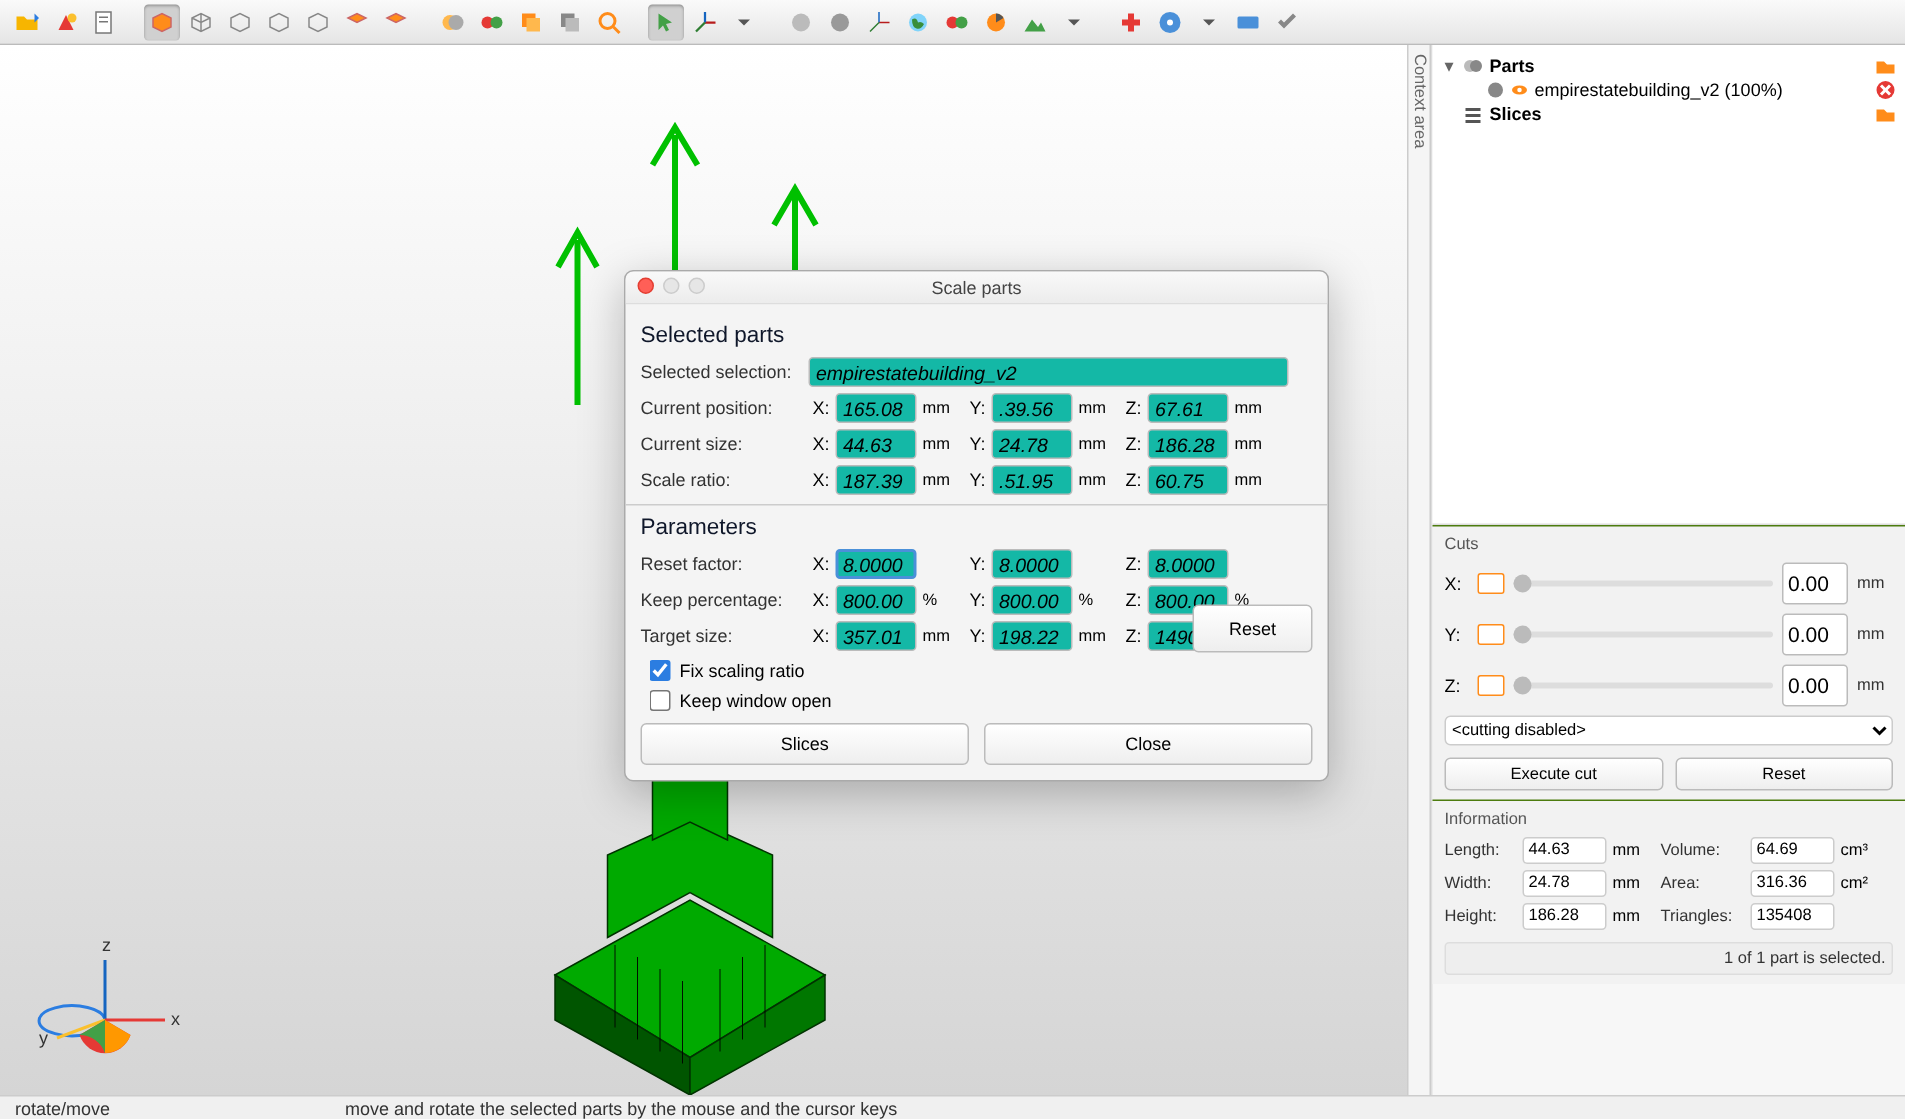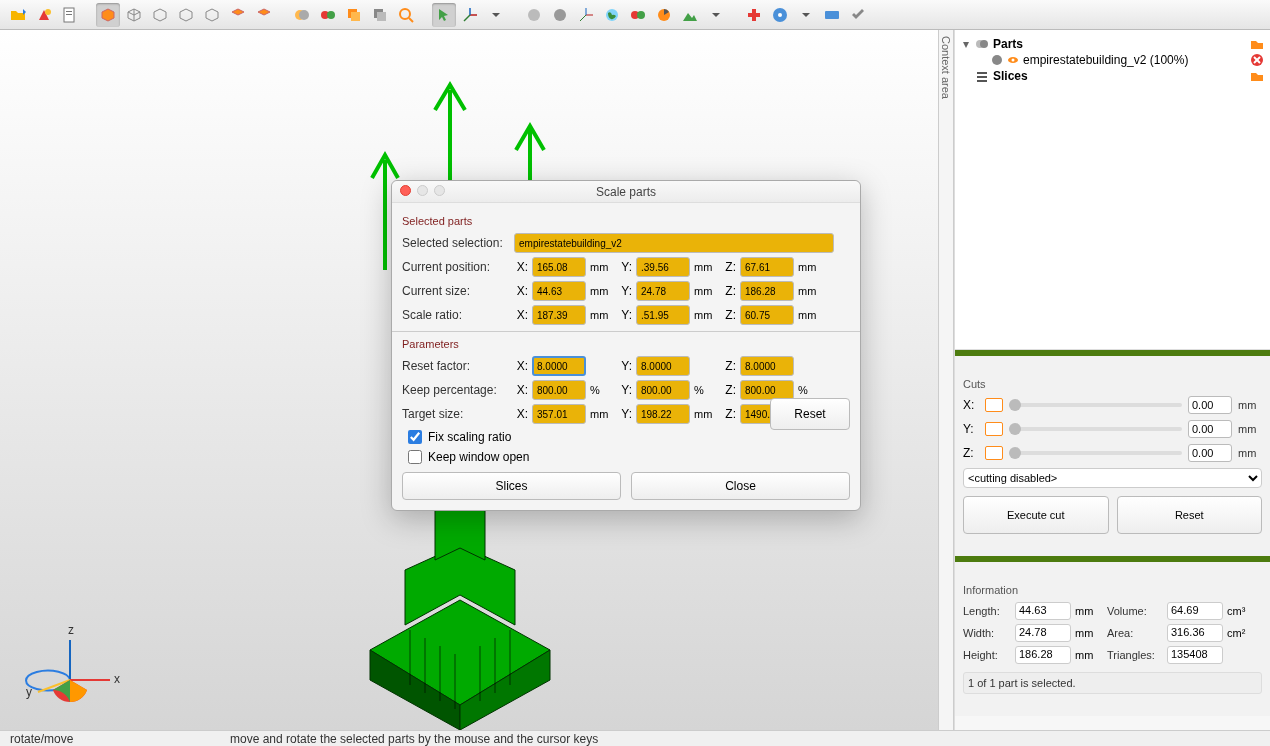--- a/index.html
+++ b/index.html
@@ -26,56 +26,56 @@
 
 .tree { padding: 6px 6px; background: #fff; border-bottom: 1px solid #ddd; height: 320px; }
 .tree-row { display: flex; align-items: center; gap: 4px; padding: 1px 0; }
 .tree-row .expander { width: 10px; text-align: center; color: #666; }
 .tree-row .label { flex: 1; font-size: 12px; }
 .tree-row .label.bold { font-weight: 600; }
 .tree-row .action { width: 14px; height: 14px; }
 .tree-row.indent1 { padding-left: 16px; }
 
 
-.panel { border-top: 6px solid #4d7c0f; background: #f2f2f2; padding: 22px 8px; }
+.panel { border-top: 1px solid #4d7c0f; background: #f2f2f2; padding: 6px 8px; }
 .panel h4 { font-size: 11px; font-weight: 400; color: #555; margin-bottom: 6px; }
 .cut-row { display: flex; align-items: center; gap: 6px; margin-bottom: 6px; }
 .cut-row .lbl { width: 16px; font-size: 12px; }
 .toggle-box { width: 18px; height: 14px; border: 1.5px solid #ff8c1a; border-radius: 2px; background: #fff; }
 .slider-track { flex: 1; height: 4px; background: #ddd; border-radius: 2px; position: relative; }
 .slider-thumb { position: absolute; left: 0; top: -4px; width: 12px; height: 12px; border-radius: 50%; background: #bbb; }
-.cut-row input[type=text] { width: 44px; height: 18px; font-size: 11px; padding: 0 3px; border: 1px solid #bbb; border-radius: 3px; background: #fff; }
+.cut-row input[type=text] { width: 44px; height: 28px; font-size: 14px; padding: 0 3px; border: 1px solid #bbb; border-radius: 3px; background: #fff; }
 .cut-row .unit { font-size: 11px; color: #333; width: 24px; }
 .cut-select { display: flex; margin: 4px 0 8px; }
 .cut-select select { flex: 1; height: 20px; font-size: 11px; border: 1px solid #ccc; border-radius: 4px; background: #fff; }
 .btn-row { display: flex; gap: 8px; }
-.btn-row button { flex: 1; height: 38px; font-size: 11px; border: 1px solid #bbb; border-radius: 4px; background: linear-gradient(#fff,#eee); }
+.btn-row button { flex: 1; height: 22px; font-size: 11px; border: 1px solid #bbb; border-radius: 4px; background: linear-gradient(#fff,#eee); }
 
 
 .info-grid { display: grid; grid-template-columns: 48px 56px 28px 56px 56px 28px; gap: 4px 4px; align-items: center; }
 .info-grid .k { font-size: 11px; color: #333; }
 .info-grid .v { height: 18px; border: 1px solid #ccc; border-radius: 3px; background: #fff; font-size: 11px; padding: 1px 3px; }
 .info-grid .u { font-size: 11px; }
-.selcount { text-align: left; font-size: 11px; color: #333; margin-top: 8px; background: #eee; padding: 4px; border: 1px solid #ddd; border-radius: 3px; }
-
-
-.dialog { position: absolute; left: 391px; top: 180px; width: 470px; background: #f4f4f4; border: 1px solid #aaa; border-radius: 6px; box-shadow: 0 8px 30px rgba(0,0,0,.25); }
+.selcount { text-align: right; font-size: 11px; color: #333; margin-top: 8px; background: #eee; padding: 4px; border: 1px solid #ddd; border-radius: 3px; }
+
+
+.dialog { position: absolute; left: 416px; top: 180px; width: 470px; background: #f4f4f4; border: 1px solid #aaa; border-radius: 6px; box-shadow: 0 8px 30px rgba(0,0,0,.25); }
 .dlg-title { height: 22px; display: flex; align-items: center; justify-content: center; position: relative; border-bottom: 1px solid #ddd; background: linear-gradient(#f9f9f9,#ececec); border-radius: 6px 6px 0 0; font-size: 12px; color: #444; }
 .traffic { position: absolute; left: 8px; top: 4px; display: flex; gap: 6px; }
 .traffic span { width: 11px; height: 11px; border-radius: 50%; display: block; }
 .traffic .r { background: #ff5f57; border: 1px solid #e33e32; }
 .traffic .y { background: #e6e6e6; border: 1px solid #ccc; }
 .traffic .g { background: #e6e6e6; border: 1px solid #ccc; }
 .dlg-body { padding: 8px 10px 10px; }
-.group-title { font-size: 11px; color: #7f1d1d; margin: 4px 0 6px; }
+.group-title { font-size: 15px; color: #0f172a; margin: 4px 0 6px; }
 .hr { height: 1px; background: #ccc; margin: 6px -10px; }
 .drow { display: flex; align-items: center; margin-bottom: 4px; gap: 4px; }
 .drow .rlabel { width: 108px; font-size: 12px; color: #333; }
 .drow .axis { width: 14px; text-align: right; font-size: 12px; }
-.drow input[type=text] { width: 54px; height: 20px; font-size: 10px; padding: 0 4px; border: 1px solid #bbb; border-radius: 3px; background: #eab308; }
+.drow input[type=text] { width: 54px; height: 20px; font-size: 13px; padding: 0 4px; border: 1px solid #bbb; border-radius: 3px; background: #14b8a6; font-style: italic; }
 .drow input.focused { border: 2px solid #4a90d9; padding: 0 3px; }
 .drow input.wide { width: 250px; }
 .drow .unit { width: 24px; font-size: 11px; text-align: left; }
 .check-row { display: flex; align-items: center; gap: 6px; margin: 6px 0 2px 6px; font-size: 12px; }
 .check-row input[type=checkbox] { width: 14px; height: 14px; accent-color: #2b7de1; }
 .dlg-btn { height: 28px; border: 1px solid #bbb; border-radius: 4px; background: linear-gradient(#fff,#eee); font-size: 12px; }
 .reset-btn { width: 80px; height: 32px; }
 .bottom-btns { display: flex; gap: 10px; margin-top: 8px; }
 .bottom-btns button { flex: 1; }
 

